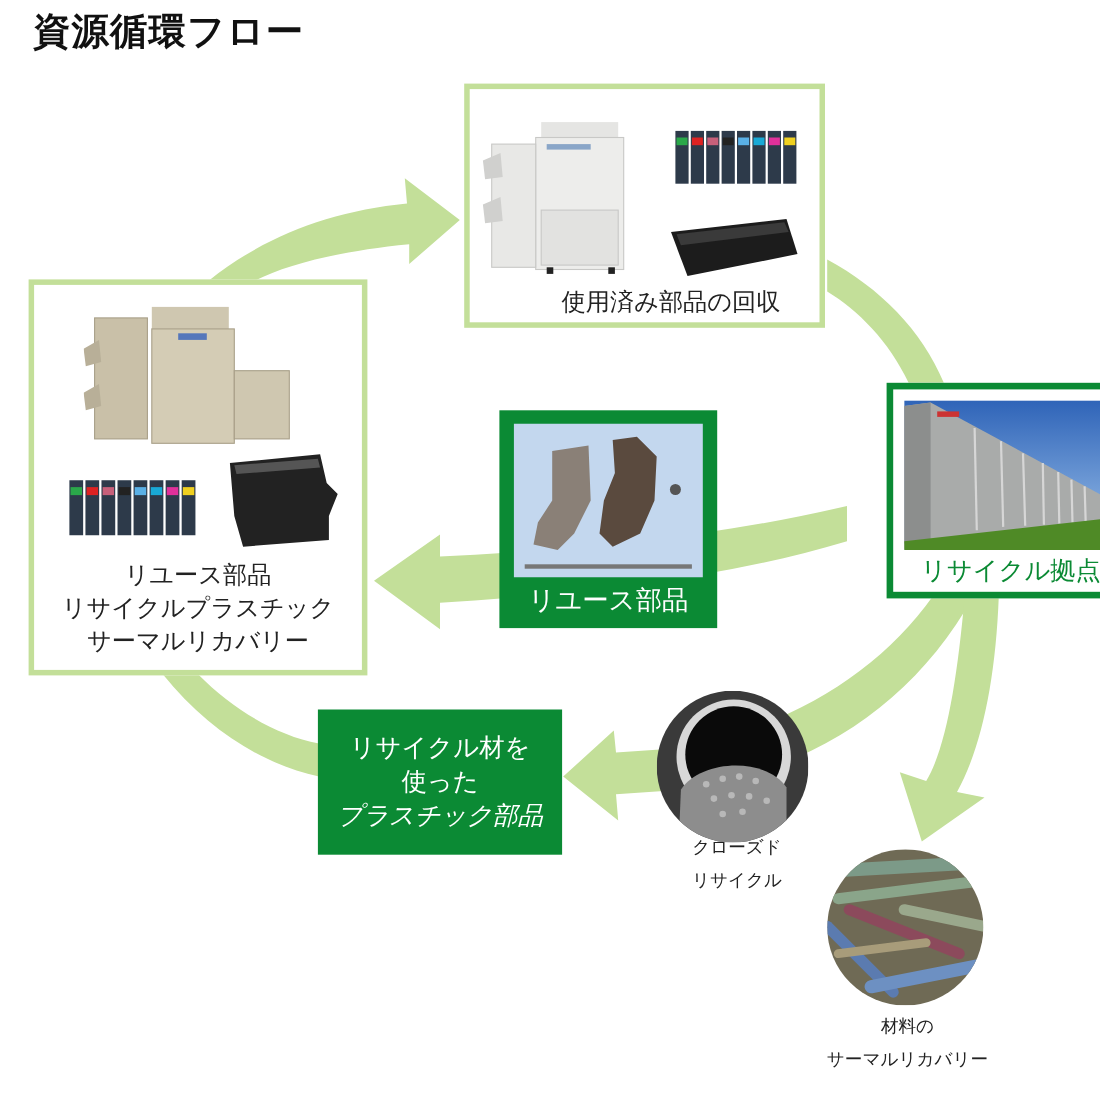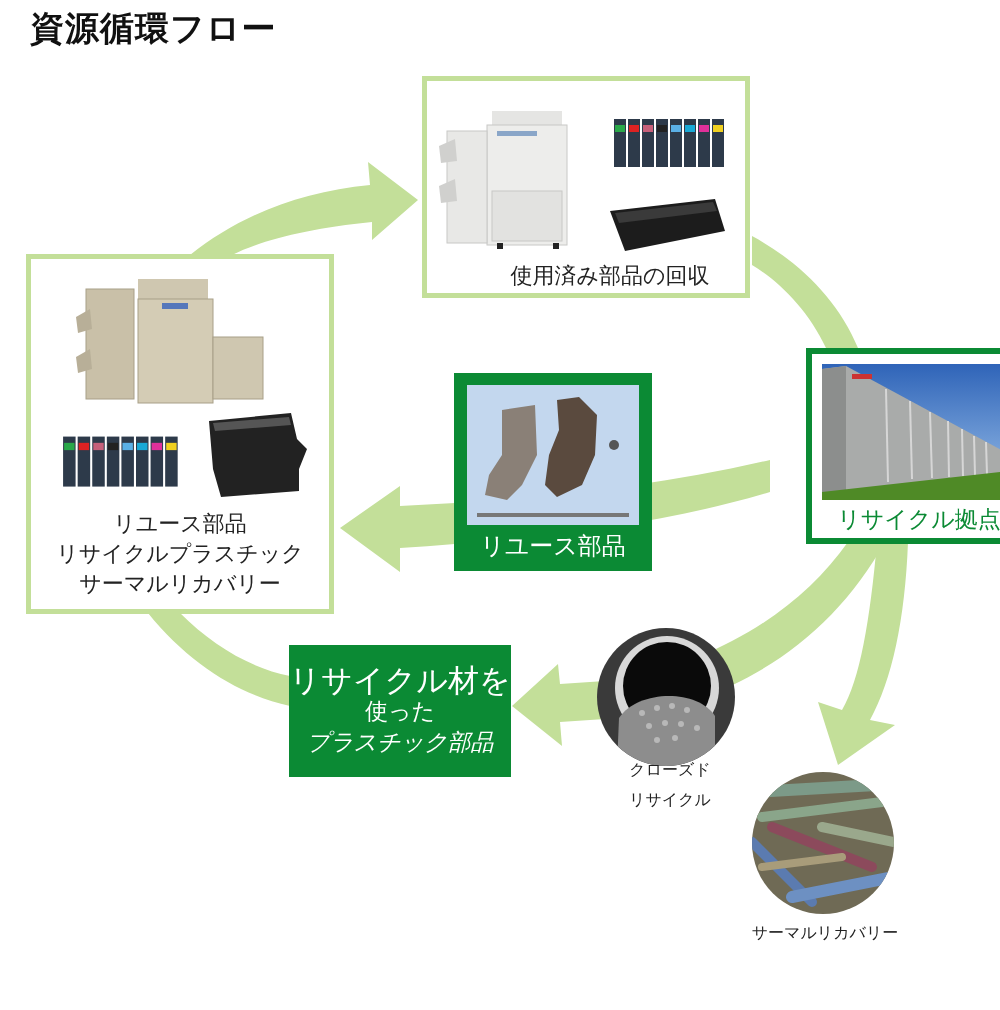--- a/index.html
+++ b/index.html
@@ -147,21 +147,21 @@
         <line x1="152" y1="72" x2="153" y2="111"></line>
       <line x1="164" y1="78" x2="165" y2="111"></line>
     </g>
     <rect x="30" y="10" width="20" height="5" fill="#c33"></rect>
     <path d="M0,128 L196,106 L196,136 L0,136 Z" fill="#4f8a26"></path>
   </svg>
   <div class="label green" style="top:150px;font-size:23px;">リサイクル拠点</div>
 </div>
 
 <div class="fill-dark" style="left:289px;top:645px;width:222px;height:132px;">
-  <div class="label white" style="top:20px;font-size:31px;">リサイクル材を</div>
+  <div class="label white" style="top:20px;font-size:23px;">リサイクル材を</div>
   <div class="label white" style="top:51px;font-size:23px;">使った</div>
   <div class="label white" style="top:82px;font-size:23px;font-style:italic;">プラスチック部品</div>
 </div>
 
 <div class="circle" style="left:597px;top:628px;width:138px;height:138px;">
   <svg width="138" height="138" viewBox="0 0 138 138">
     <rect width="138" height="138" fill="#3a3a3a"></rect>
     <circle cx="70" cy="60" r="52" fill="#d8d8d8"></circle>
     <circle cx="70" cy="58" r="44" fill="#0a0a0a"></circle>
     <path d="M22,90 C40,62 100,60 118,88 L118,138 L20,138 Z" fill="#8d8d8d"></path>
@@ -192,14 +192,15 @@
       <line x1="10" y1="45" x2="130" y2="30" stroke="#8aa58a" stroke-width="10"></line>
       <line x1="20" y1="55" x2="120" y2="95" stroke="#8c4a5c" stroke-width="10"></line>
       <line x1="0" y1="70" x2="60" y2="130" stroke="#5b7bb0" stroke-width="10"></line>
       <line x1="40" y1="125" x2="142" y2="105" stroke="#6d90c2" stroke-width="12"></line>
       <line x1="70" y1="55" x2="142" y2="70" stroke="#9aa88c" stroke-width="10"></line>
       <line x1="10" y1="95" x2="90" y2="85" stroke="#a89c7a" stroke-width="8"></line>
     </g>
   </svg>
 </div>
 <div class="caption" style="left:690px;top:918px;width:270px;">
+  <div>材料の</div>
   <div>サーマルリカバリー</div>
 </div>
 
 </body></html>

